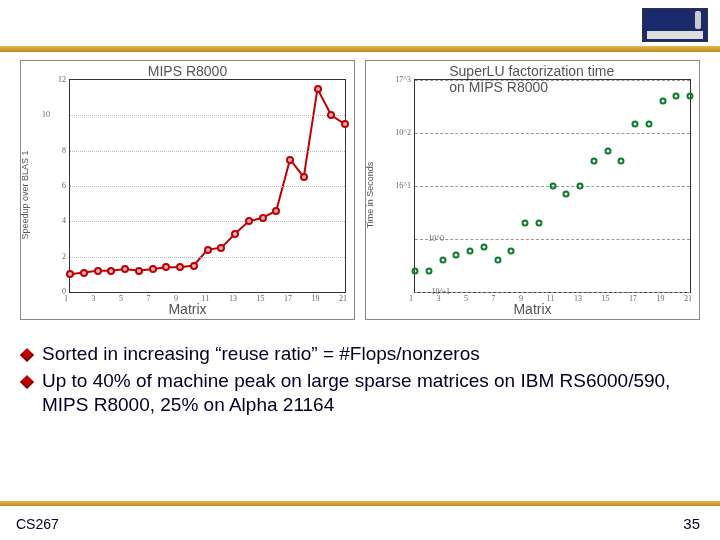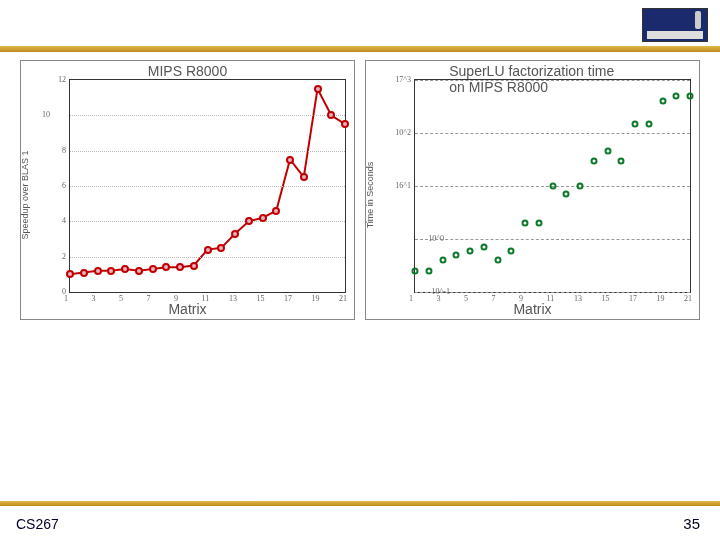--- a/index.html
+++ b/index.html
@@ -224,17 +224,27 @@
           <div class="point green" style="left: 206.25px; top: 80.7126px;"></div>
           <div class="point green" style="left: 220px; top: 43.6672px;"></div>
           <div class="point green" style="left: 233.75px; top: 43.6672px;"></div>
           <div class="point green" style="left: 247.5px; top: 21.0908px;"></div>
           <div class="point green" style="left: 261.25px; top: 15.9546px;"></div>
           <div class="point green" style="left: 275px; top: 15.9546px;"></div>
         </div>
     </div>
   </div>
 
+  <div class="bullets">
+    <div class="row">
+      <div class="dia"></div>
+      <div class="txt">Sorted in increasing “reuse ratio” = #Flops/nonzeros</div>
+    </div>
+    <div class="row">
+      <div class="dia"></div>
+      <div class="txt">Up to 40% of machine peak on large sparse matrices on IBM RS6000/590, MIPS R8000, 25% on Alpha 21164</div>
+    </div>
+  </div>
 
   <div class="gold-bar2"></div>
   <div class="footer-left">CS267</div>
   <div class="footer-right">35</div>
 </div>
 
 </body></html>

